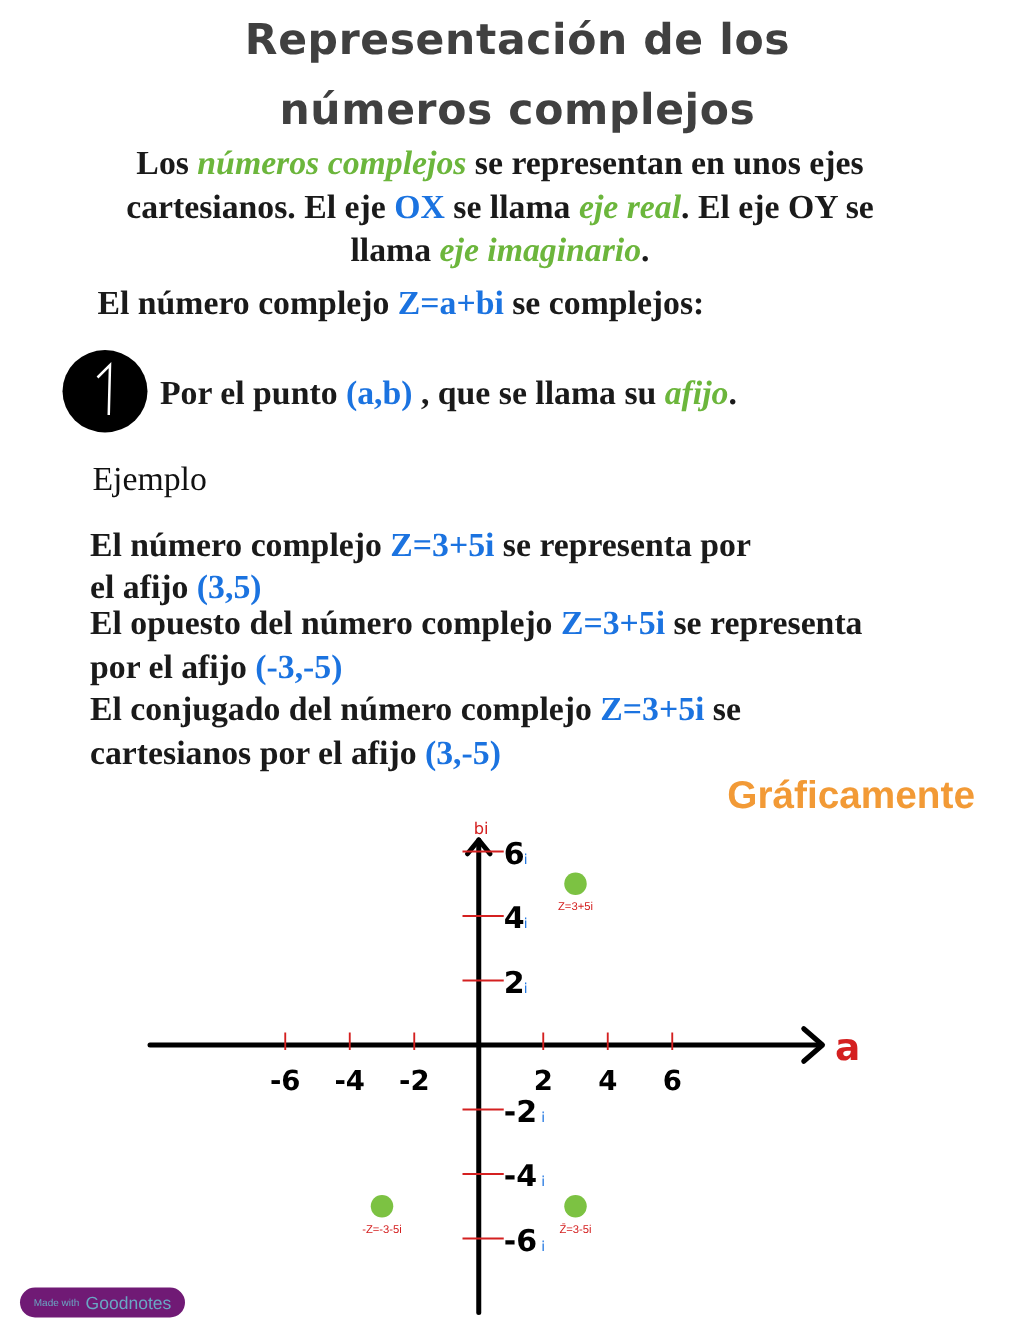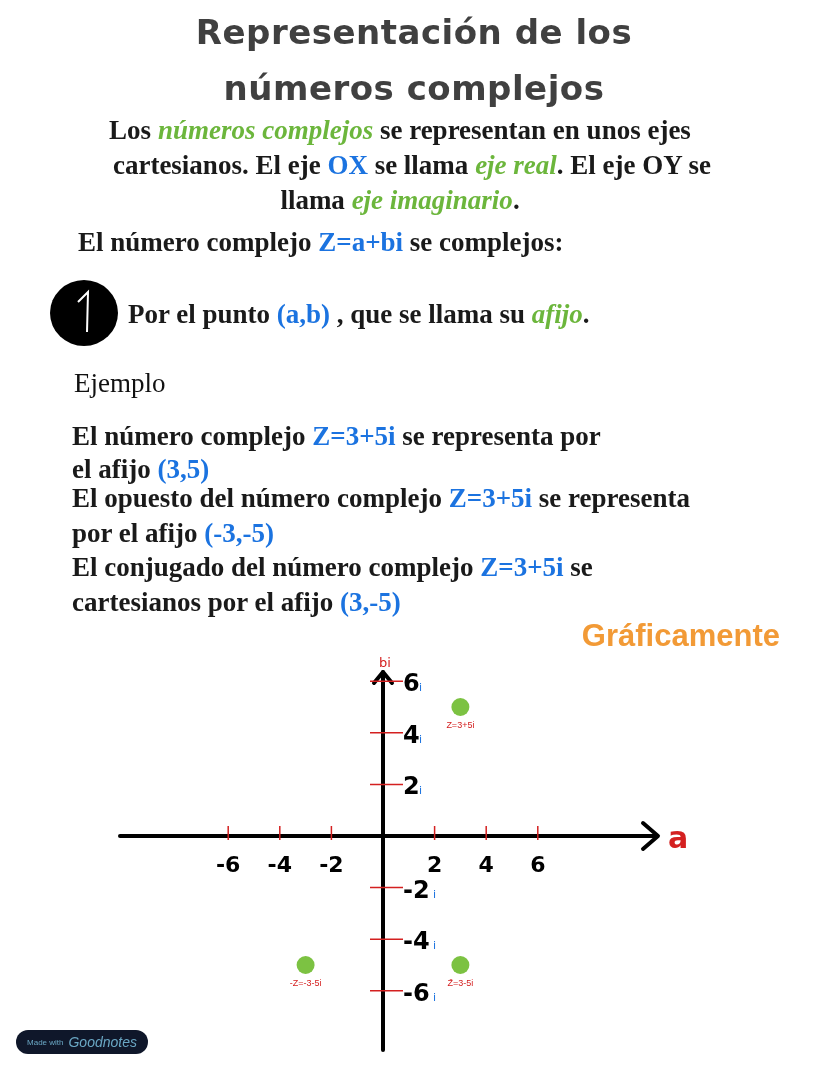--- a/index.html
+++ b/index.html
@@ -5,35 +5,35 @@
   html,body{margin:0;padding:0;background:#fff;}
   body{width:828px;height:1070px;position:relative;overflow:hidden;font-family:"Liberation Serif",serif;color:#1a1a1a;}
   .title{position:absolute;left:0;width:828px;text-align:center;font-family:"DejaVu Sans",sans-serif;font-weight:bold;color:#404040;font-size:34px;line-height:56px;letter-spacing:0.5px;}
   .p{position:absolute;font-weight:bold;font-size:27px;line-height:36px;}
   .green{color:#6cb63c;font-style:italic;}
   .blue{color:#1b73e0;}
   .center{text-align:center;}
   .badge{position:absolute;left:50px;top:280px;width:68px;height:66px;border-radius:50%;background:#000;}
   .ejemplo{position:absolute;left:74px;top:368px;font-family:Liberation Serif, serif;font-size:27px;color:#111;}
   .graf{position:absolute;left:0;width:780px;text-align:right;top:618px;font-family:"Liberation Sans",sans-serif;font-weight:bold;font-size:31px;color:#f29a36;}
-  .gn{position:absolute;left:16px;top:1030px;width:132px;height:24px;border-radius:12px;background:#0f172a;font-family:"Liberation Sans",sans-serif;color:#6aa7c4;display:flex;align-items:center;justify-content:center;gap:5px;}
+  .gn{position:absolute;left:16px;top:1030px;width:132px;height:24px;border-radius:12px;background:#701a75;font-family:"Liberation Sans",sans-serif;color:#6aa7c4;display:flex;align-items:center;justify-content:center;gap:5px;}
   .gn .s{font-size:8px;}
-  .gn .b{font-size:14px;font-style:italic;}
+  .gn .b{font-size:14px;}
   svg{position:absolute;left:0;top:0;}
 </style>
 </head>
 <body>
 
 <div class="title" style="top:4px">Representación de los</div>
 <div class="title" style="top:60px">números complejos</div>
 
 <div class="p center" style="left:0;width:800px;top:112px">
   <span>Los </span><span class="green">números complejos</span><span> se representan en unos ejes</span>
 </div>
-<div class="p center" style="left:12px;width:800px;top:147px">
+<div class="p center" style="left:0;width:800px;top:147px">
   <span>cartesianos. El eje </span><span class="blue">OX</span><span> se llama </span><span class="green">eje real</span><span>. El eje OY se</span>
 </div>
 <div class="p center" style="left:0;width:800px;top:182px">
   <span>llama </span><span class="green">eje imaginario</span><span>.</span>
 </div>
 <div class="p" style="left:78px;top:224px">
   <span>El número complejo </span><span class="blue">Z=a+bi</span><span> se complejos:</span>
 </div>
 
 <div class="badge">

